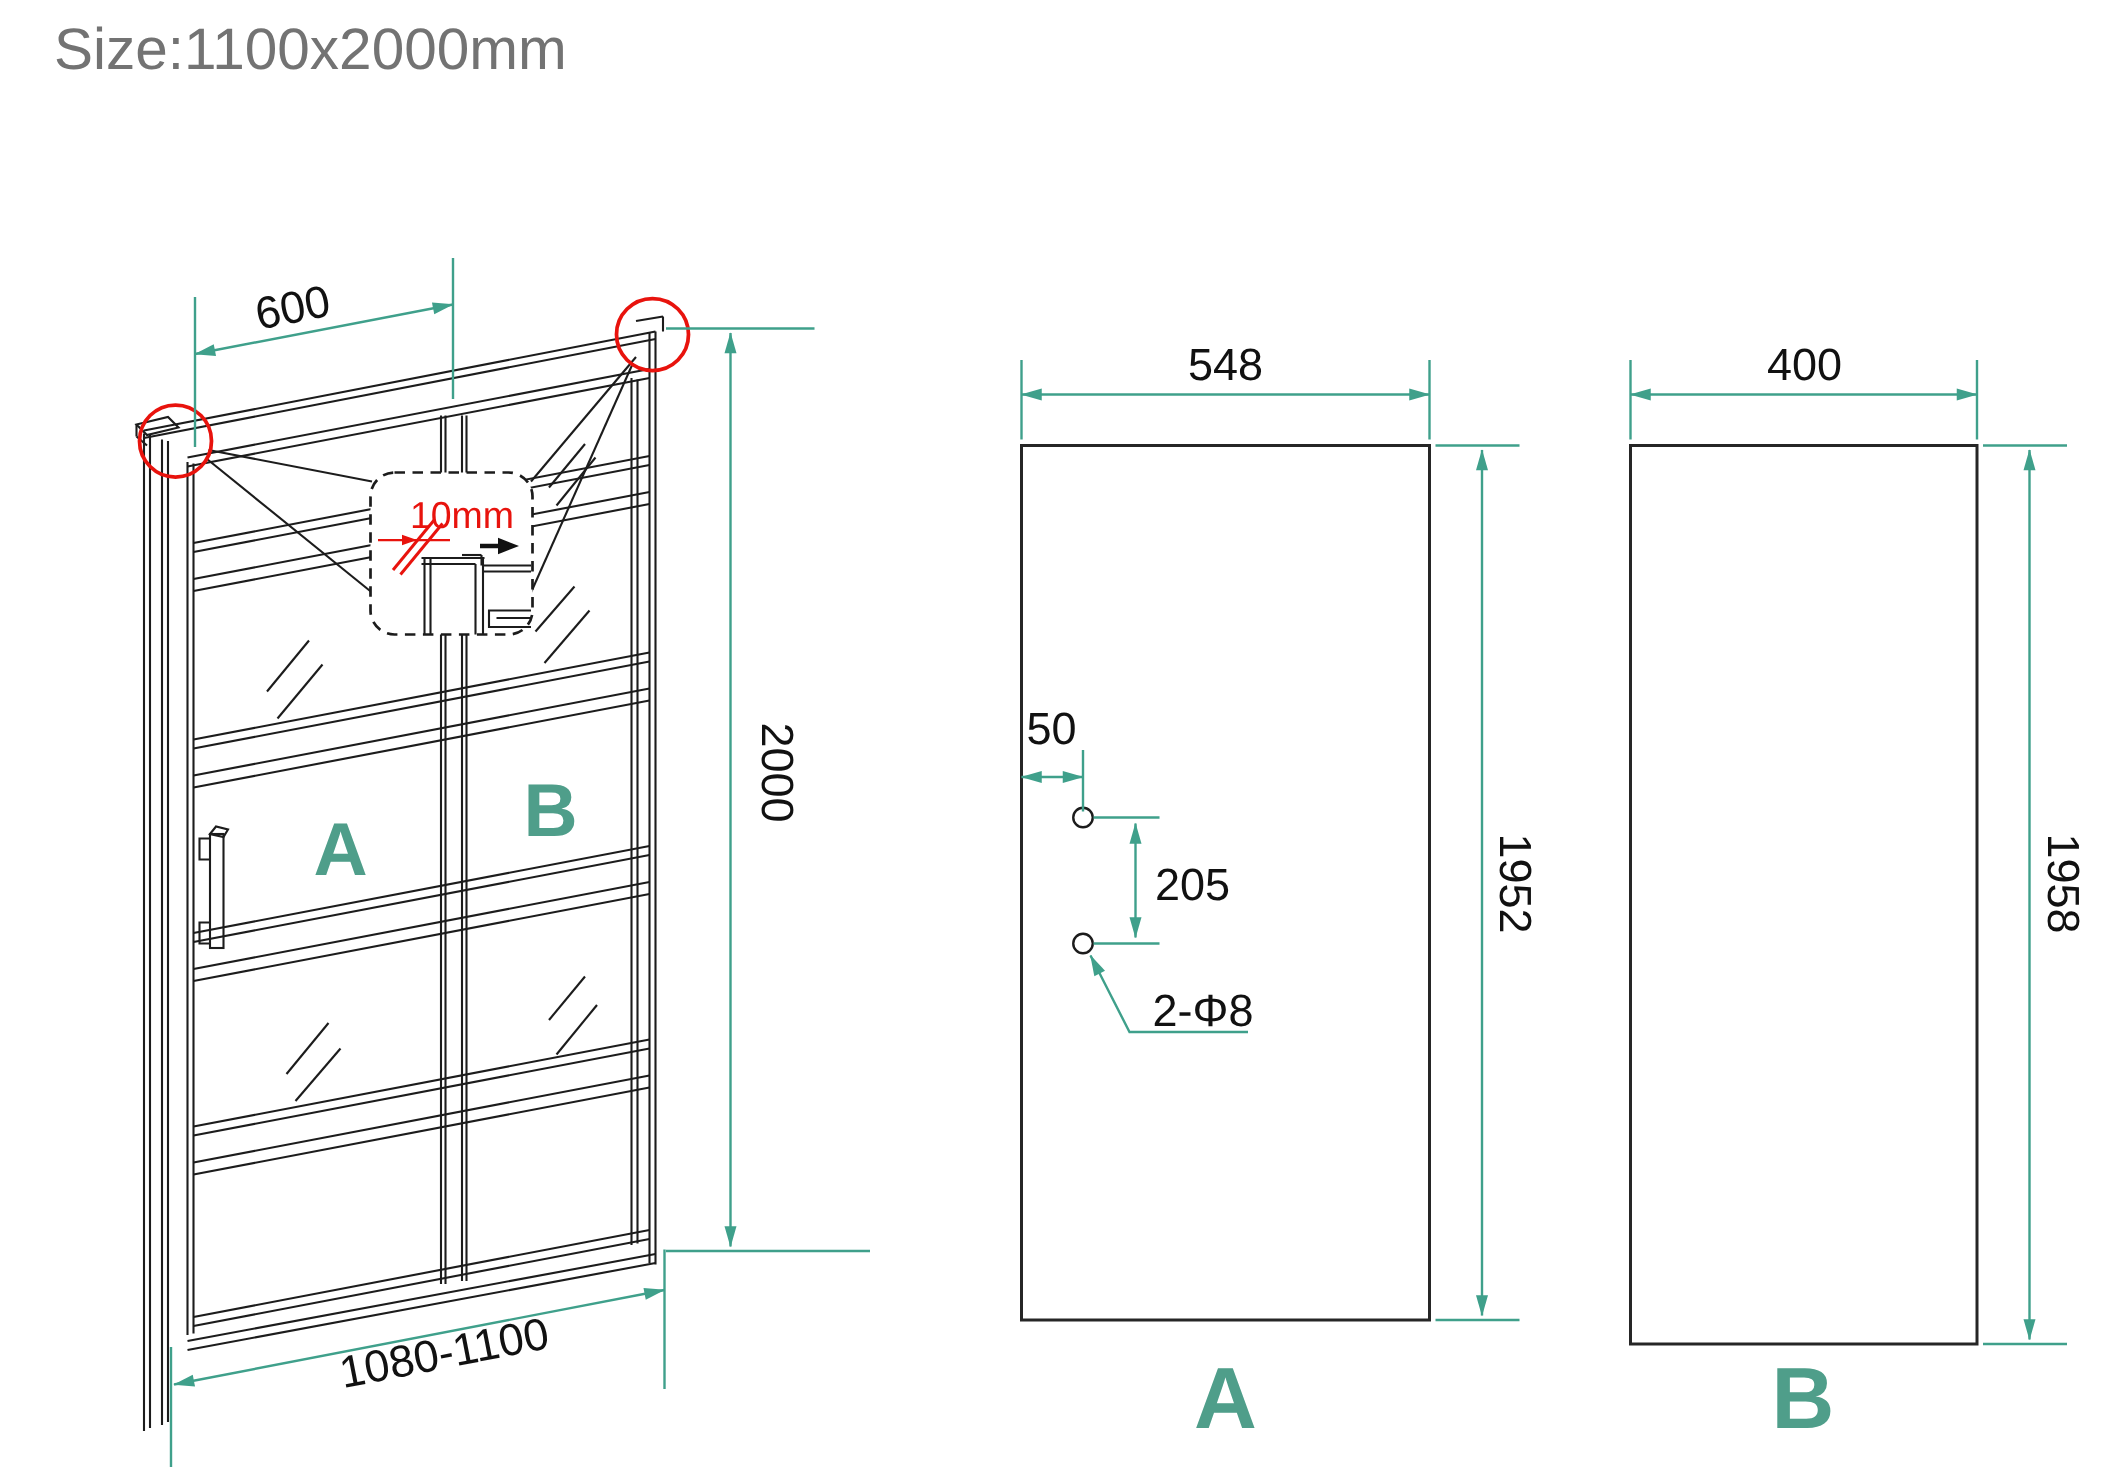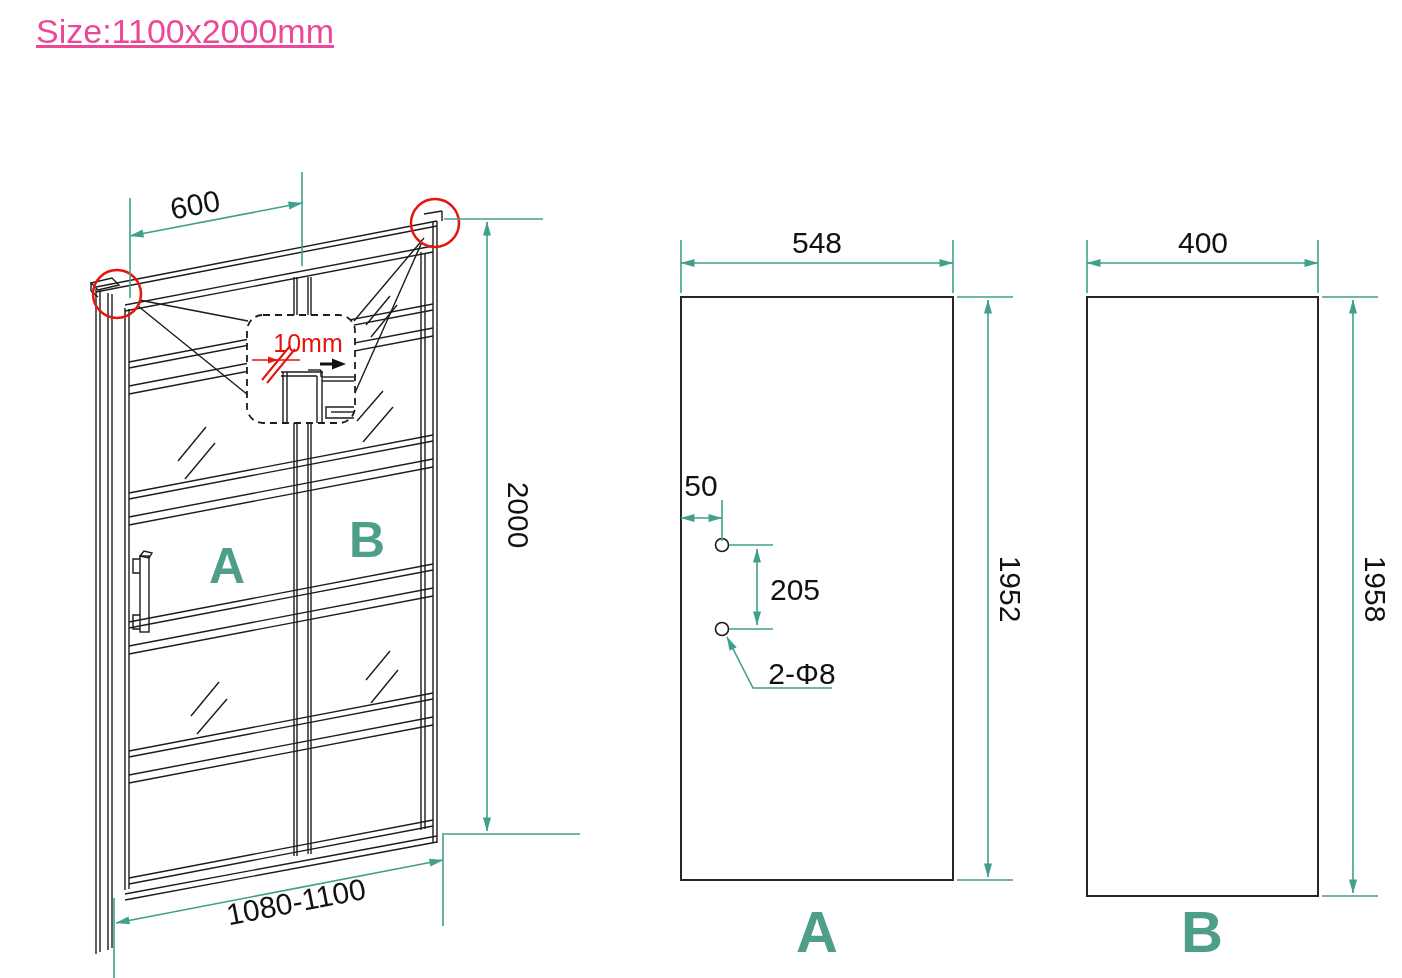--- a/index.html
+++ b/index.html
@@ -1,19 +1,19 @@
 <!DOCTYPE html>
 <html><head>
 <meta charset="utf-8">
 <style>
   html,body{margin:0;padding:0;background:#ffffff;}
   .page{position:relative;width:1402px;height:978px;background:#fff;overflow:hidden;
         font-family:"Liberation Sans",sans-serif;}
-  .title{position:absolute;left:36px;top:12px;font-size:34px;color:#ec4899;
-         font-family:"Liberation Sans",sans-serif;text-decoration:underline;}
+  .title{position:absolute;left:36px;top:12px;font-size:39px;color:#737373;
+         font-family:"Liberation Sans",sans-serif;}
   svg{position:absolute;left:0;top:0;}
   
   .k{stroke:#1c1c1c;stroke-width:1.4;fill:none;}
   .k2{stroke:#262626;stroke-width:2;fill:#fff;}
   
   .t{stroke:#3fa08b;stroke-width:1.6;fill:none;}
   
   .r{stroke:#e8130d;fill:none;}
   .dashbox{stroke:#1c1c1c;stroke-width:1.8;fill:#ffffff;stroke-dasharray:7 5;}
   text{font-family:"Liberation Sans",sans-serif;fill:#111;}

